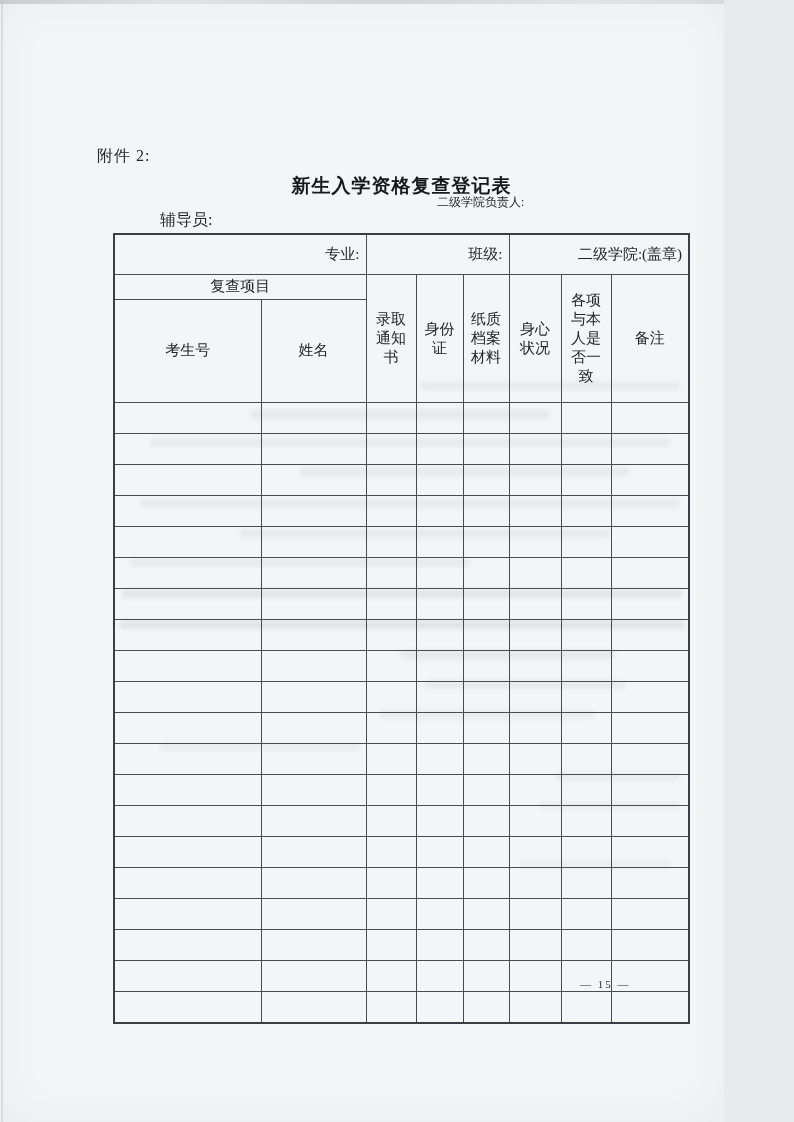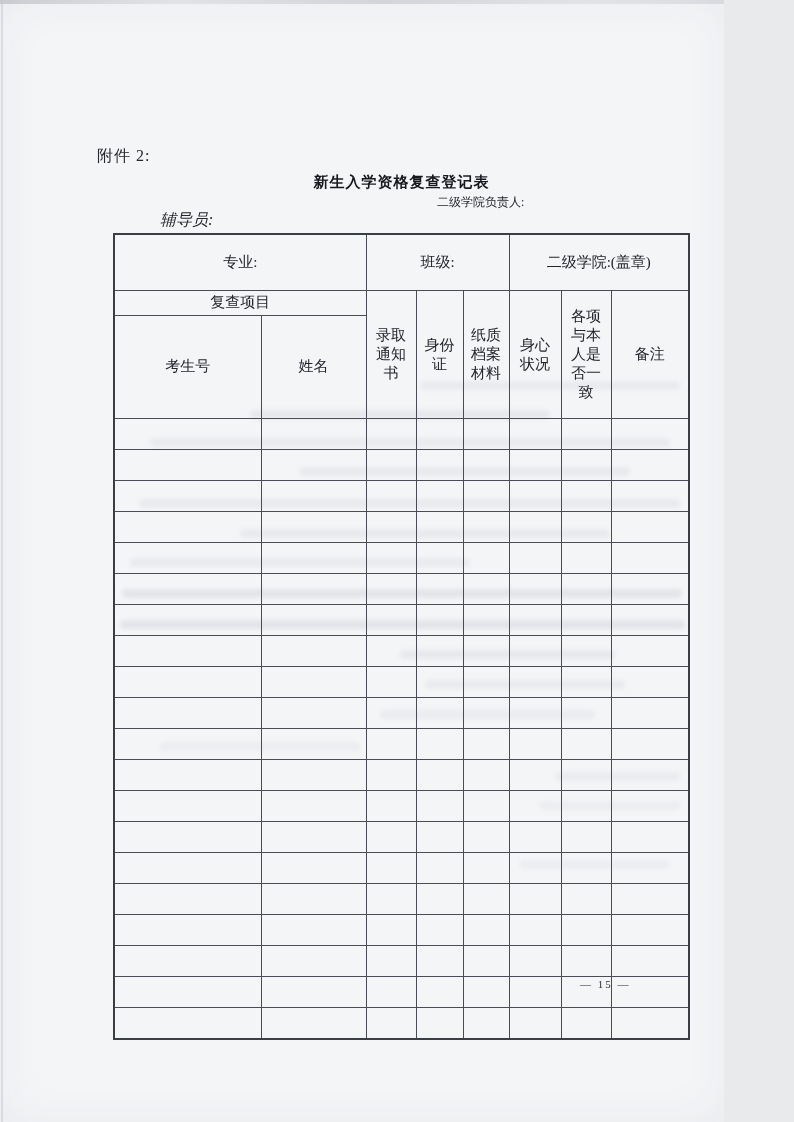--- a/index.html
+++ b/index.html
@@ -36,45 +36,45 @@
   }
   
   .attachment {
     position:absolute; left:97px; top:146px;
     font-size:16px; letter-spacing:1px; color:#26282f;
   }
   .doc-title {
     position:absolute; left:113px; top:173px; width:577px;
     text-align:center;
     font-family:Liberation Sans, sans-serif;
-    font-weight:700; font-size:15px; letter-spacing:1px; color:#17181d;
+    font-weight:700; font-size:19px; letter-spacing:1px; color:#17181d;
   }
   .sig-counselor {
-    position:absolute; left:160px; top:210px; font-size:16px; color:#24262d;font-style:italic;
+    position:absolute; left:160px; top:210px; font-size:16px; color:#24262d;
   }
   .sig-head {
     position:absolute; left:437px; top:194px; font-size:12px; color:#24262d;
   }
   .page-number {
     position:absolute; left:580px; top:978px; width:104px;
     text-align:left; font-size:11px; letter-spacing:2px; color:#2c2e35;
   }
   
   table.review {
     position:absolute; left:113px; top:233px; width:577px;
     border-collapse:collapse; table-layout:fixed;
   }
   table.review td {
     border:1px solid #4a4c55;
     font-size:15px; line-height:19px;
     text-align:center; vertical-align:middle;
     color:#23252d; overflow:hidden;
   }
   table.review { border:2px solid #3c3e46; }
-  tr.info-row td { text-align:center; padding:18px 6px; height:21px; }
+  tr.info-row td { text-align:right; padding:10px 6px; height:21px; }
   tr.hdr-top td.review-items { height:20px; padding:0 4px;margin-top:44px; }
   td.vhead { padding:16px 6px; }
   tr.hdr-sub td { height:84px; }
   tr.data-row td { height:31px; }
 </style>
 </head>
 <body>
 
 <div class="page">
 

